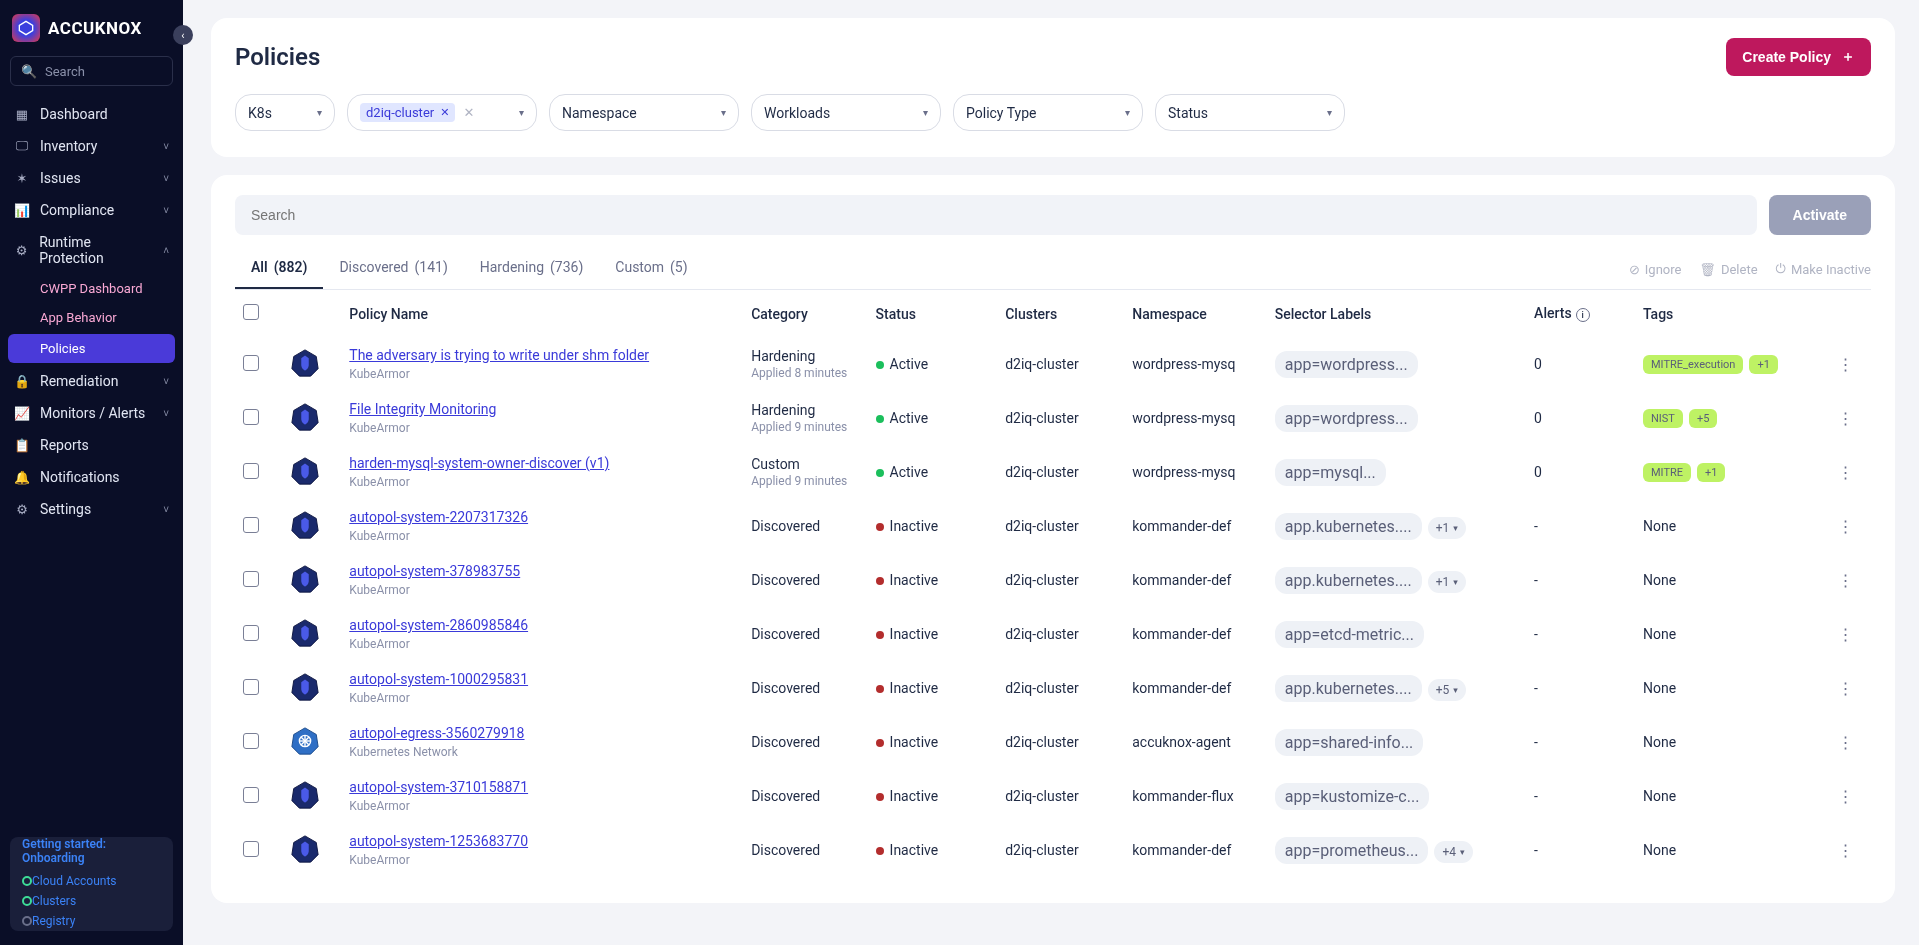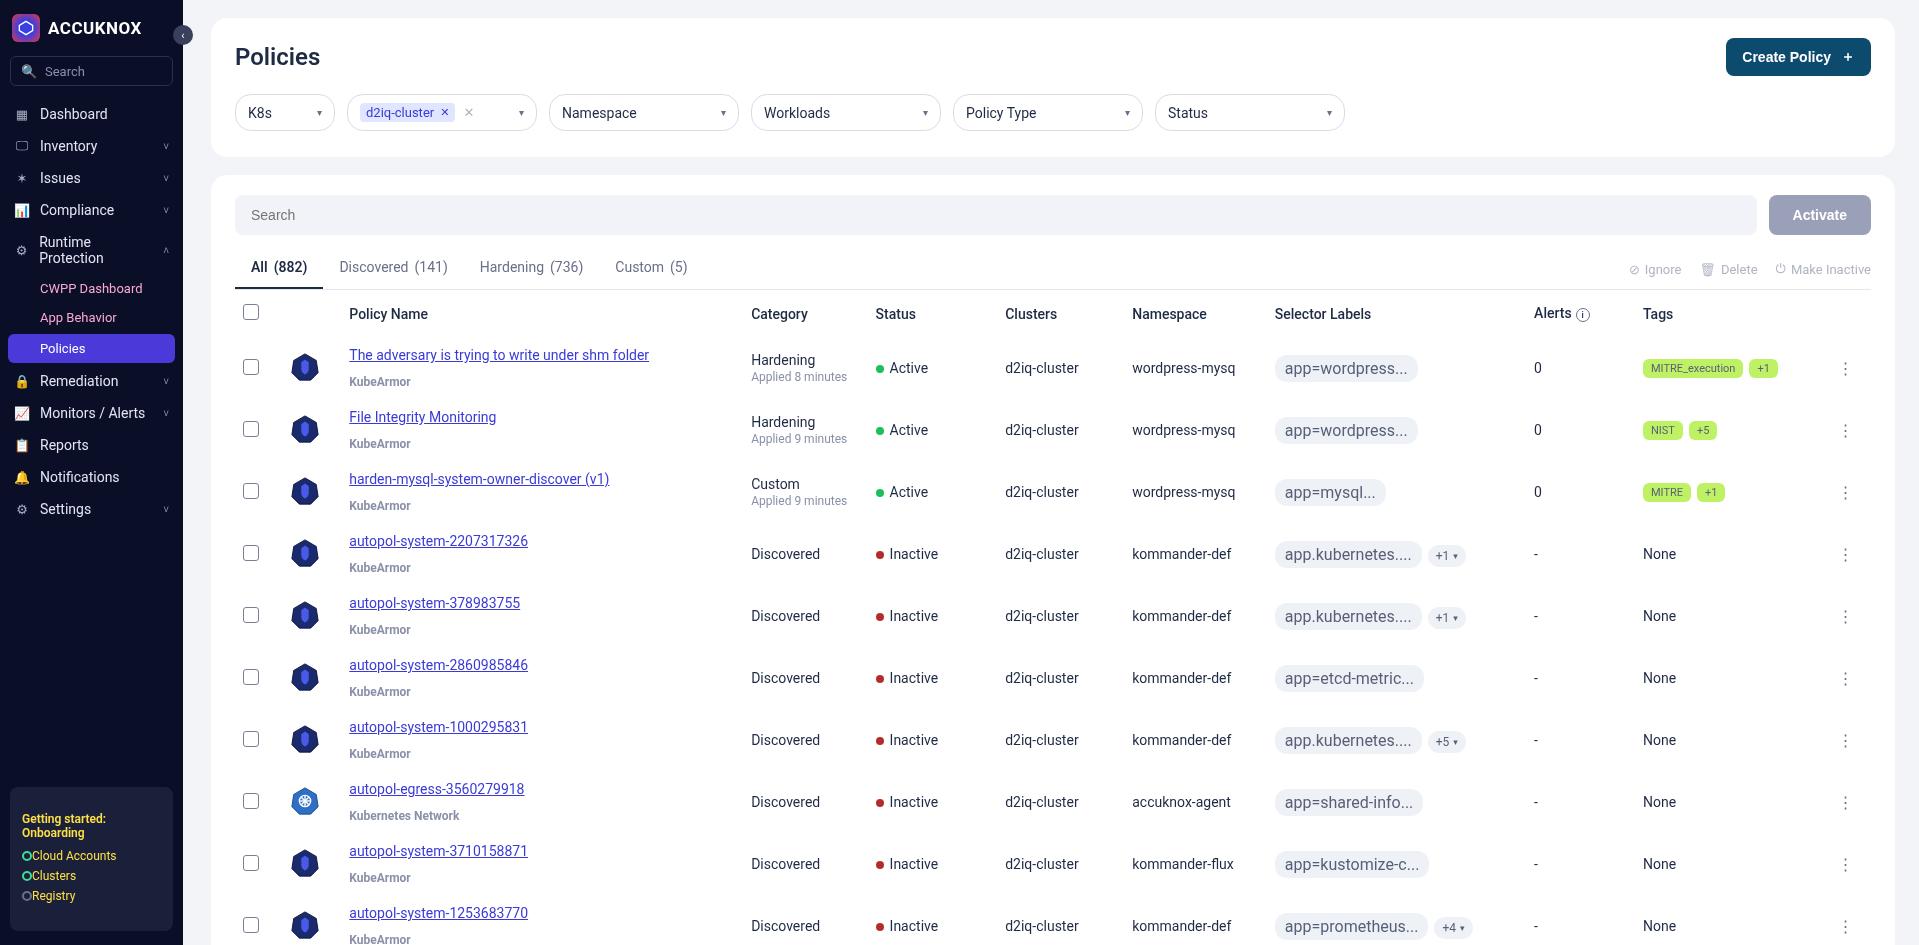--- a/index.html
+++ b/index.html
@@ -10,31 +10,31 @@
   .logo { padding: 14px 12px 10px; display: flex; align-items: center; gap: 8px; }
   .logo-icon { width: 28px; height: 28px; border-radius: 6px; background: radial-gradient(circle,#3b3fde 40%,#e63946 100%); display: flex; align-items: center; justify-content: center; }
   .logo-text { font-weight: 700; font-size: 17px; letter-spacing: 0.5px; color: #fff; }
   .search-box { margin: 4px 10px 12px; border: 1px solid #2a2f4a; border-radius: 6px; padding: 6px 10px; display: flex; align-items: center; gap: 8px; color: #8a90a9; font-size: 13px; }
   .nav { flex: 1; overflow-y: auto; }
   .nav-item { display: flex; align-items: center; gap: 10px; padding: 8px 14px; font-size: 14px; cursor: pointer; color: #e1e5f2; }
   .nav-item .chev { margin-left: auto; font-size: 10px; color: #8a90a9; }
   .nav-sub { padding: 7px 14px 7px 40px; font-size: 13px; cursor: pointer; color: #f9a8d4; }
   .nav-sub.active { background: #4a3ad9; border-radius: 6px; margin: 2px 8px; padding-left: 32px; color: #fff; }
   .icon-sm { width: 16px; height: 16px; display: inline-flex; align-items: center; justify-content: center; font-size: 13px; color: #a8adc4; }
-  .onboarding { margin: 12px 10px 14px; background: #1a1f3a; border-radius: 8px; padding: 25px 12px; font-size: 12px; color: #fde047; }
+  .onboarding { margin: 12px 10px 14px; background: #1a1f3a; border-radius: 8px; padding: 0 12px; font-size: 12px; color: #3b82f6; }
   .onboarding-title { font-weight: 600; margin-bottom: 6px; font-size: 12px; }
   .onboarding-step { display: flex; align-items: center; gap: 0; padding: 3px 0; font-size: 12px; }
   .ob-dot { width: 10px; height: 10px; border-radius: 50%; border: 2px solid #3ddc97; display: inline-block; }
   .ob-dot.open { border-color: #6a6f8a; }
   
   .main { flex: 1; padding: 18px 24px 0 28px; overflow-y: auto; }
   .card { background: #fff; border-radius: 16px; padding: 20px 24px 26px; margin-bottom: 18px; }
   .header-row { display: flex; align-items: center; justify-content: space-between; margin-bottom: 18px; }
   .page-title { font-size: 24px; font-weight: 600; color: #1f2a44; }
-  .btn-primary { background: #0c4a6e; color: #fff; border: none; border-radius: 8px; padding: 10px 16px; font-size: 14px; font-weight: 600; display: flex; align-items: center; gap: 10px; cursor: pointer; }
+  .btn-primary { background: #be185d; color: #fff; border: none; border-radius: 8px; padding: 10px 16px; font-size: 14px; font-weight: 600; display: flex; align-items: center; gap: 10px; cursor: pointer; }
   .filters { display: flex; gap: 12px; flex-wrap: wrap; }
   .filter { border: 1px solid #d9dce5; border-radius: 16px; padding: 8px 12px; font-size: 14px; display: flex; align-items: center; gap: 8px; min-width: 100px; background: #fff; cursor: pointer; }
   .filter.wide { min-width: 190px; }
   .filter .chev-d { margin-left: auto; font-size: 10px; color: #6a6f8a; }
   .chip { background: #e0e6ff; color: #3a3ad9; border-radius: 4px; padding: 2px 6px; font-size: 13px; display: flex; align-items: center; gap: 6px; }
   .chip-close { font-size: 11px; cursor: pointer; }
   .clear-x { color: #b0b4c3; font-size: 13px; cursor: pointer; }
   
   .search-row { display: flex; gap: 12px; margin-bottom: 14px; }
   .table-search { flex: 1; background: #f1f3f8; border: none; border-radius: 8px; padding: 12px 16px; font-size: 14px; }
@@ -44,21 +44,21 @@
   .tab.active { color: #1f2a44; font-weight: 600; border-bottom: 2px solid #1f2a44; }
   .tab-actions { margin-left: auto; display: flex; gap: 18px; color: #b0b4c3; font-size: 13px; }
   .tab-action { display: flex; align-items: center; gap: 5px; cursor: default; }
   
   .tbl { width: 100%; border-collapse: collapse; font-size: 14px; }
   .tbl th { text-align: left; padding: 14px 8px; font-size: 14px; font-weight: 500; color: #1f2a44; }
   .tbl td { padding: 10px 8px; vertical-align: middle; color: #1f2a44; }
   .chk { width: 16px; height: 16px; border: 1.5px solid #7a7f96; border-radius: 3px; display: inline-block; cursor: pointer; }
   .policy-icon { width: 30px; height: 30px; display: inline-flex; align-items: center; justify-content: center; }
   .pol-name { color: #3a3ad9; text-decoration: underline; cursor: pointer; font-size: 14px; }
-  .pol-sub { font-size: 12px; color: #8a90a9; margin-top: 12px; font-weight: bold; }
+  .pol-sub { font-size: 12px; color: #8a90a9; margin-top: 4px; }
   .status-dot { width: 8px; height: 8px; border-radius: 50%; display: inline-block; margin-right: 6px; }
   .status-dot.active { background: #1bbf5c; }
   .status-dot.inactive { background: #b32d2d; }
   .label-pill { background: #eef1f6; border-radius: 12px; padding: 4px 10px; font-size: 16px; color: #5a5f78; display: inline-block; }
   .label-more { background: #eef1f6; border-radius: 12px; padding: 4px 8px; font-size: 12px; color: #5a5f78; display: inline-flex; align-items: center; gap: 4px; margin-left: 6px; }
   .tag-pill { background: #bef264; border-radius: 6px; padding: 3px 8px; font-size: 11px; color: #5a5f78; display: inline-block; margin-right: 6px; }
   .more-dots { font-size: 16px; color: #6a6f8a; cursor: pointer; }
   .info-circ { width: 14px; height: 14px; border: 1px solid #6a6f8a; border-radius: 50%; display: inline-flex; align-items: center; justify-content: center; font-size: 9px; margin-left: 4px; }
   .cat-sub { font-size: 12px; color: #8a90a9; margin-top: 2px; }
   .col-chk { width: 36px; }

